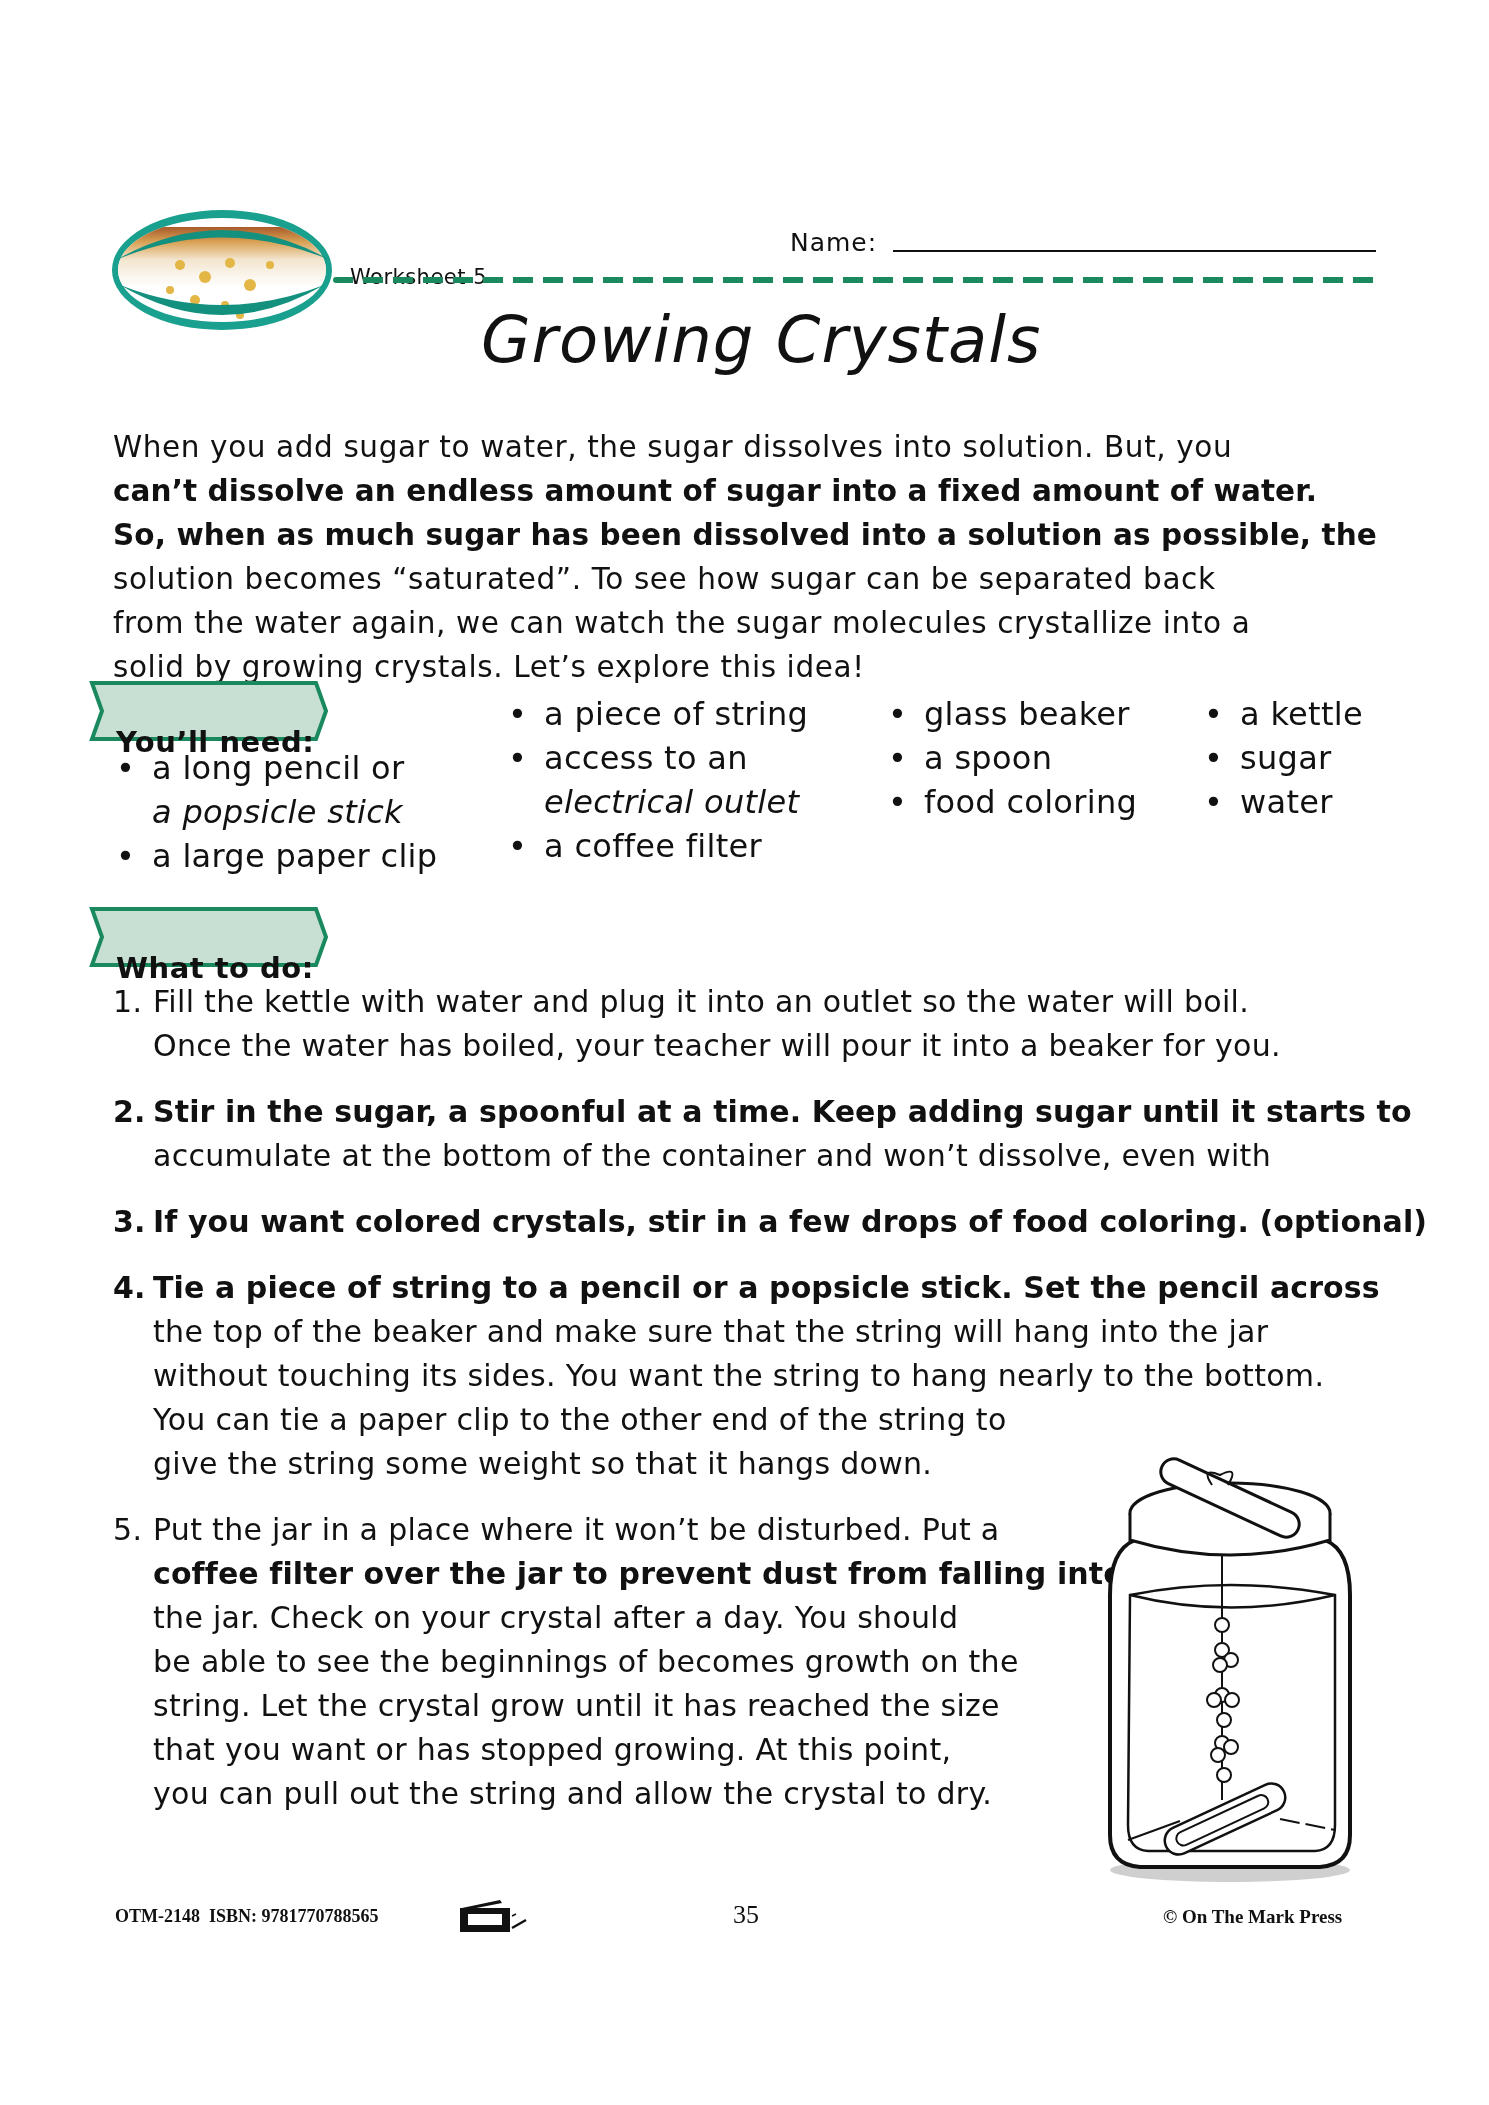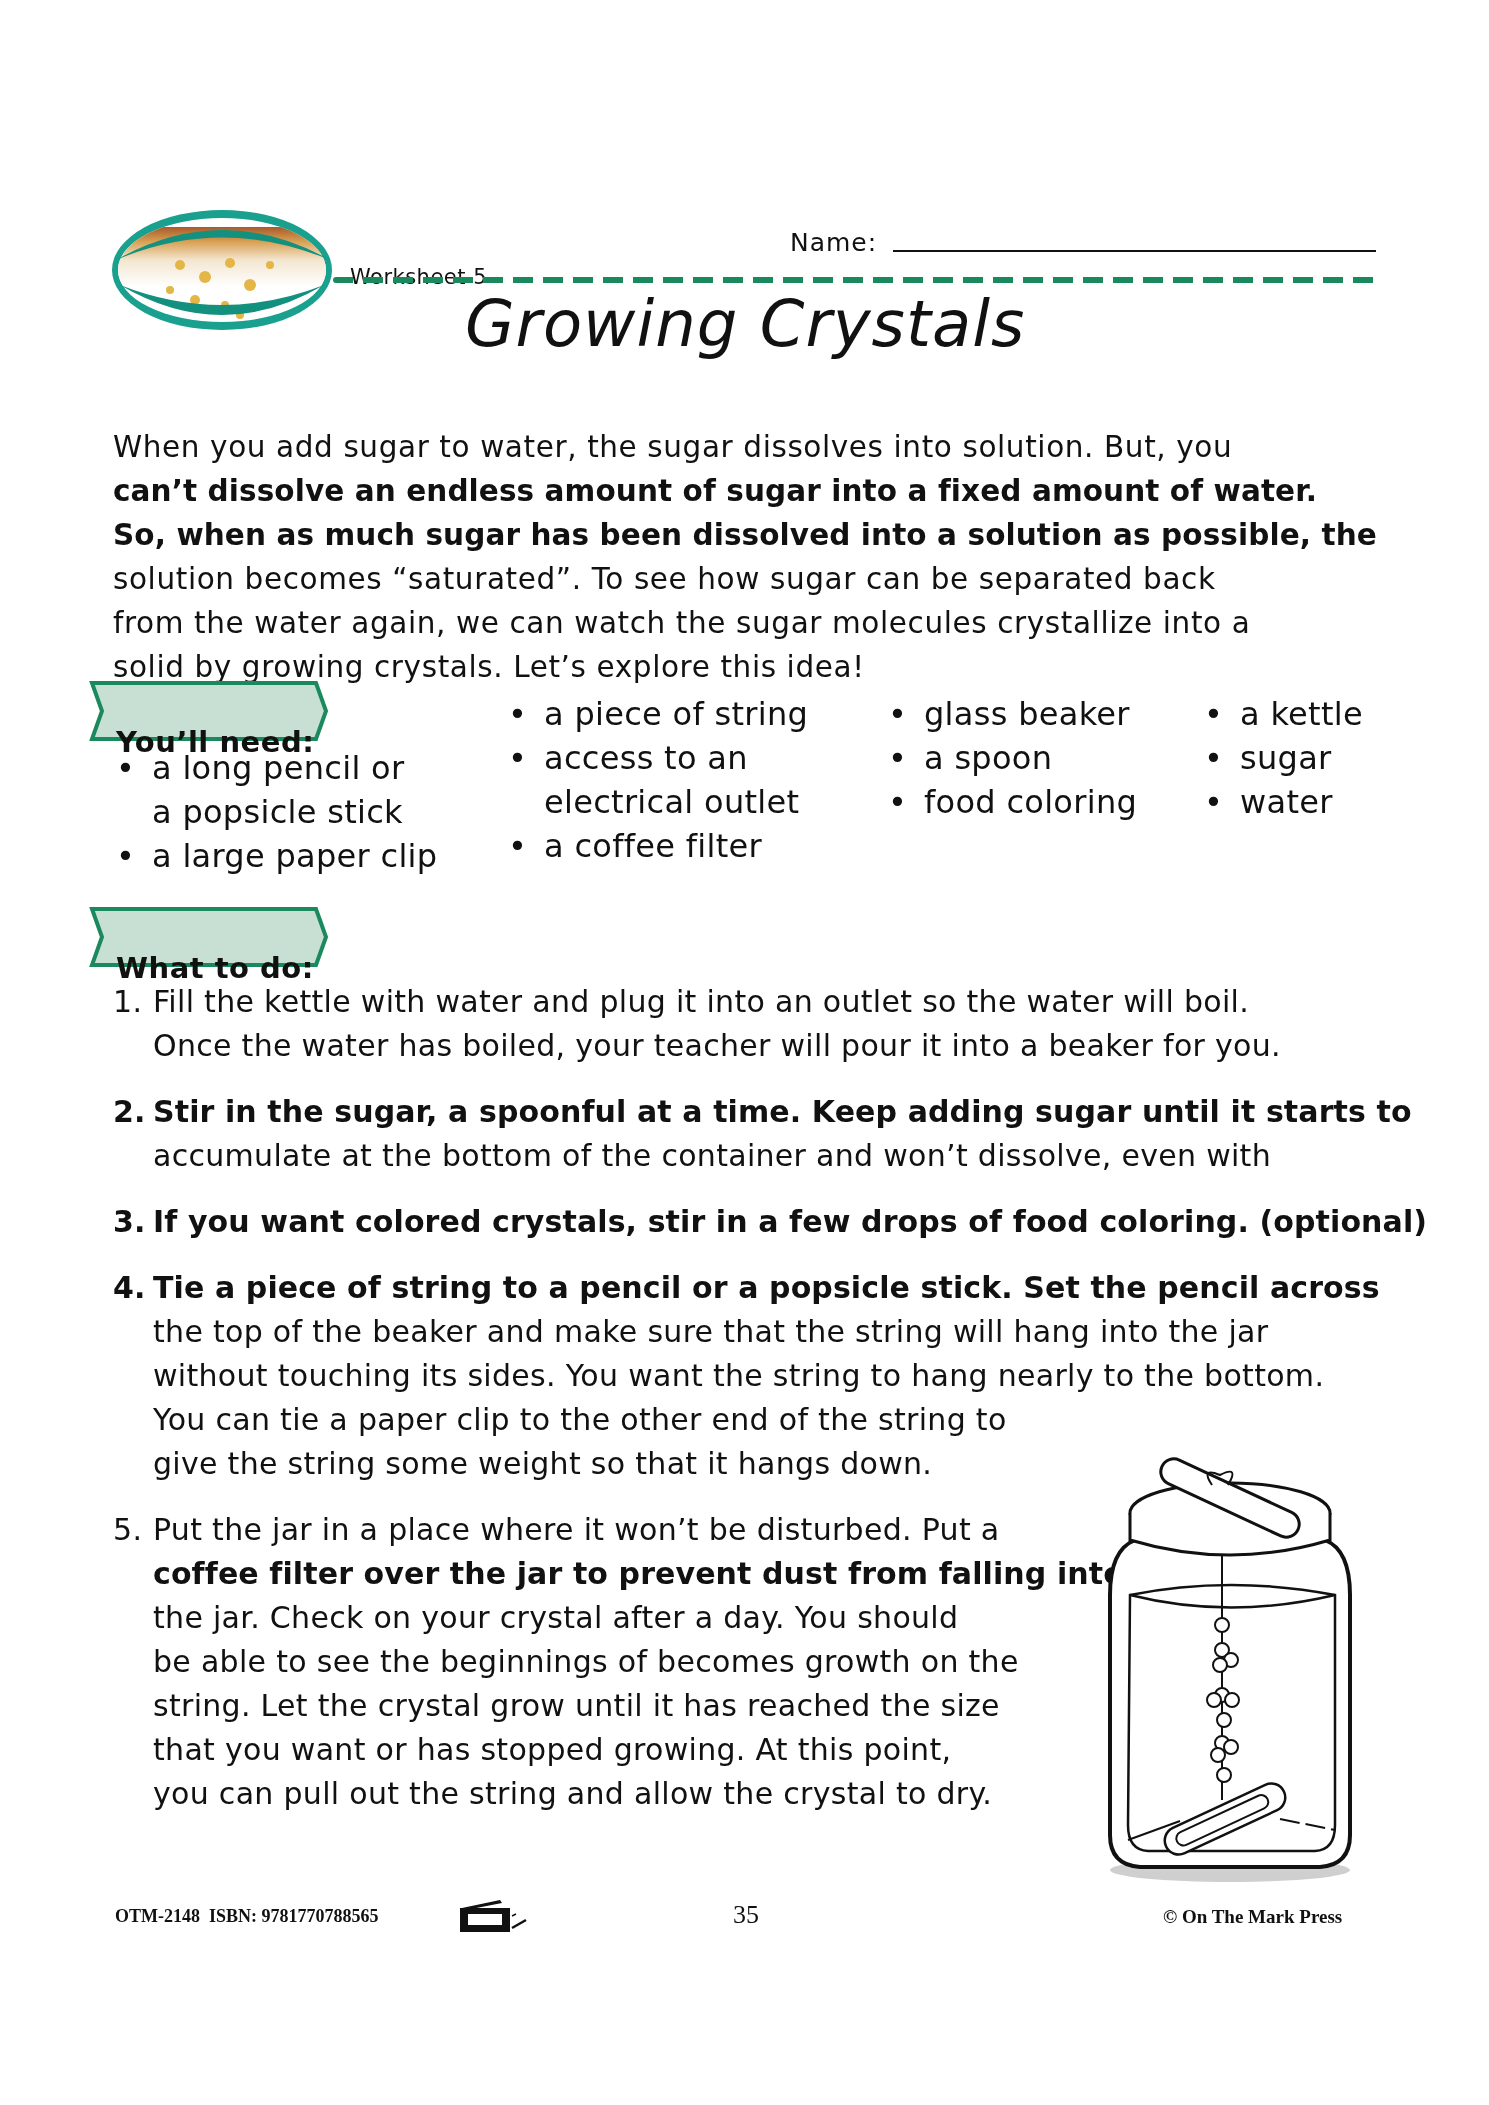--- a/index.html
+++ b/index.html
@@ -16,21 +16,21 @@
   .intro .ln { display:block; white-space:nowrap; }
   .b { font-weight:bold; letter-spacing:0.1px; }
   .banner { height:62px; }
   .banner svg { position:absolute; left:0; top:0; }
   .banner span { position:absolute; left:28px; top:12px; font-size:29px; font-weight:bold; letter-spacing:0.5px;margin-top:33px; }
   .need-banner { left:88px; top:680px; width:242px; }
   .do-banner { left:88px; top:906px; width:242px; }
   .col { font-size:32px; line-height:44px; letter-spacing:0.3px; }
   .col .item { display:flex; white-space:nowrap; }
   .col .bullet { width:36px; display:inline-block; }
-  .col .cont { padding-left:36px; white-space:nowrap; }
+  .col .cont { padding-left:36px; white-space:nowrap;font-style:italic; }
   .col1 { left:116px; top:746px; }
   .col2 { left:508px; top:692px; }
   .col3 { left:888px; top:692px; }
   .col4 { left:1204px; top:692px; }
   .steps { left:113px; top:980px; width:1290px; font-size:30px; line-height:44px; letter-spacing:0.3px; }
   .step { position:relative; padding-left:40px; margin-bottom:22px; }
   .step .num { position:absolute; left:0; top:0; }
   .step .ln { display:block; white-space:nowrap; }
   .jar { left:1100px; top:1455px; width:260px; height:430px; }
   .footer { font-family:"Liberation Serif", serif; }
@@ -74,21 +74,21 @@
     <path d="M6 55 Q112 -5 220 55 Q112 10 6 55Z" fill="#14907e"></path>
     <path d="M10 80 Q112 140 214 80 Q112 120 10 80Z" fill="#14907e"></path>
   </svg>
 </div>
 
 <div class="abs ws-label">Worksheet 5</div>
 <div class="abs name-label">Name:</div>
 <div class="abs name-line"></div>
 <div class="abs dash-line"></div>
 
-<h1 class="abs title" style="margin:0;">Growing Crystals</h1>
+<h1 class="abs title" style="margin:16px;">Growing Crystals</h1>
 
 <div class="abs intro" id="intro">
     <span class="ln">When you add sugar to water, the sugar dissolves into solution. But, you</span>
     <span class="ln b">can’t dissolve an endless amount of sugar into a fixed amount of water.</span>
     <span class="ln b">So, when as much sugar has been dissolved into a solution as possible, the</span>
     <span class="ln">solution becomes “saturated”. To see how sugar can be separated back</span>
     <span class="ln">from the water again, we can watch the sugar molecules crystallize into a</span>
     <span class="ln">solid by growing crystals. Let’s explore this idea!</span>
   </div>
 

